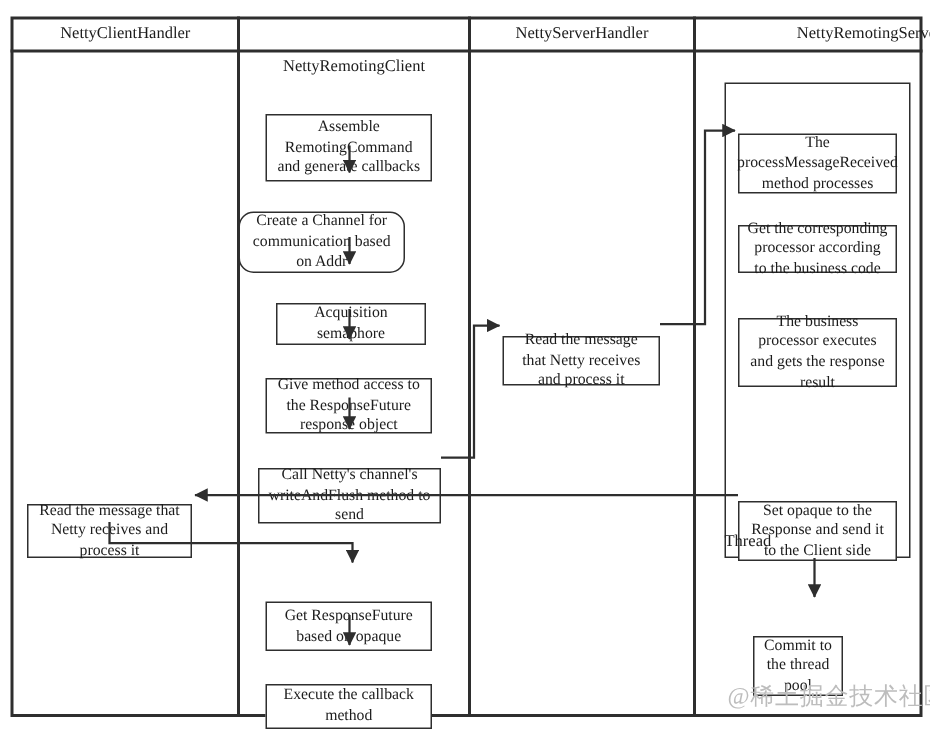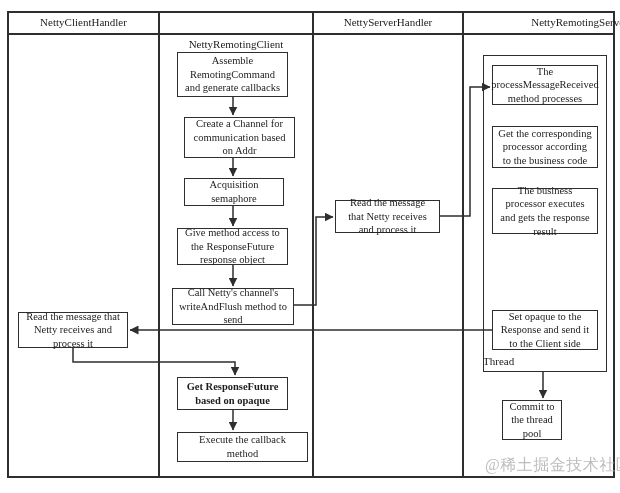--- a/index.html
+++ b/index.html
@@ -9,21 +9,21 @@
 
   .frame{position:absolute;left:7px;top:11px;width:608px;height:467px;
          border:2px solid #2e2e2e;box-sizing:border-box;background:#ffffff;}
   .lane-sep{position:absolute;top:11px;height:467px;width:2px;background:#2e2e2e;}
   .header-sep{position:absolute;left:7px;top:33px;width:608px;height:2px;background:#2e2e2e;}
   .lane-header{position:absolute;top:11px;height:22px;display:flex;align-items:center;
                justify-content:center;font-size:11px;}
 
   .box{position:absolute;background:#ffffff;border:1.5px solid #2e2e2e;box-sizing:border-box;
        display:flex;align-items:center;justify-content:center;text-align:center;
-       font-size:10.5px;line-height:1.3;padding:2px 5px;}
+       font-size:10.5px;line-height:1.3;padding:2px 5px;margin-top:24px;}
   .container{position:absolute;border:1.5px solid #2e2e2e;box-sizing:border-box;background:#ffffff;}
   .thread-label{position:absolute;left:483px;top:353px;width:124px;height:16px;text-align:left;
                 font-size:11px;line-height:16px;}
 
   .watermark{position:absolute;left:485px;top:454px;width:126px;height:22px;
              font-size:16px;line-height:22px;color:#bdbdbd;letter-spacing:0.5px;
              text-align:right;white-space:nowrap;}
 
   svg.connectors{position:absolute;left:0;top:0;width:620px;height:493px;pointer-events:none;}
   svg.connectors path{stroke:#2e2e2e;stroke-width:1.5;fill:none;}
@@ -41,32 +41,32 @@
   <div class="header-sep"></div>
 
   <div class="lane-header" style="left:9px;width:149px;">NettyClientHandler</div>
   <div class="lane-header" style="left:160px;width:152px;margin-top:22px;">NettyRemotingClient</div>
   <div class="lane-header" style="left:314px;width:148px;">NettyServerHandler</div>
   <div class="lane-header" style="left:464px;width:149px;padding-left:41px;">NettyRemotingServer</div>
 
   <div class="box" style="left:18px;top:312px;width:110px;height:36px;">Read the message that Netty receives and process it</div>
 
   <div class="box" style="left:177px;top:52px;width:111px;height:45px;">Assemble RemotingCommand and generate callbacks</div>
-  <div class="box" style="left:184px;top:117px;width:111px;height:41px;">Create a Channel for communication based on Addr</div>
+  <div class="box" style="left:159px;top:117px;width:111px;height:41px;border-radius:10px;">Create a Channel for communication based on Addr</div>
   <div class="box" style="left:184px;top:178px;width:100px;height:28px;">Acquisition semaphore</div>
   <div class="box" style="left:177px;top:228px;width:111px;height:37px;">Give method access to the ResponseFuture response object</div>
   <div class="box" style="left:172px;top:288px;width:122px;height:37px;">Call Netty's channel's writeAndFlush method to send</div>
-  <div class="box" style="left:177px;top:377px;width:111px;height:33px;font-weight:bold;">Get ResponseFuture based on opaque</div>
-  <div class="box" style="left:177px;top:432px;width:131px;height:30px;">Execute the callback method</div>
+  <div class="box" style="left:177px;top:377px;width:111px;height:33px;">Get ResponseFuture based on opaque</div>
+  <div class="box" style="left:177px;top:432px;width:111px;height:30px;">Execute the callback method</div>
 
   <div class="box" style="left:335px;top:200px;width:105px;height:33px;">Read the message that Netty receives and process it</div>
 
   <div class="container" style="left:483px;top:55px;width:124px;height:317px;"></div>
   <div class="box" style="left:492px;top:65px;width:106px;height:40px;">The processMessageReceived method processes</div>
-  <div class="box" style="left:492px;top:126px;width:106px;height:42px;">Get the corresponding processor according to the business code</div>
+  <div class="box" style="left:492px;top:126px;width:106px;height:32px;">Get the corresponding processor according to the business code</div>
   <div class="box" style="left:492px;top:188px;width:106px;height:46px;">The business processor executes and gets the response result</div>
   <div class="box" style="left:492px;top:310px;width:106px;height:40px;">Set opaque to the Response and send it to the Client side</div>
   <div class="thread-label">Thread</div>
   <div class="box" style="left:502px;top:400px;width:60px;height:40px;">Commit to the thread pool</div>
 
   <div class="watermark">@稀土掘金技术社区</div>
 
   <svg class="connectors">
     <defs>
       <marker id="arr" markerWidth="9" markerHeight="9" refX="8.5" refY="4.5" orient="auto" markerUnits="userSpaceOnUse">

